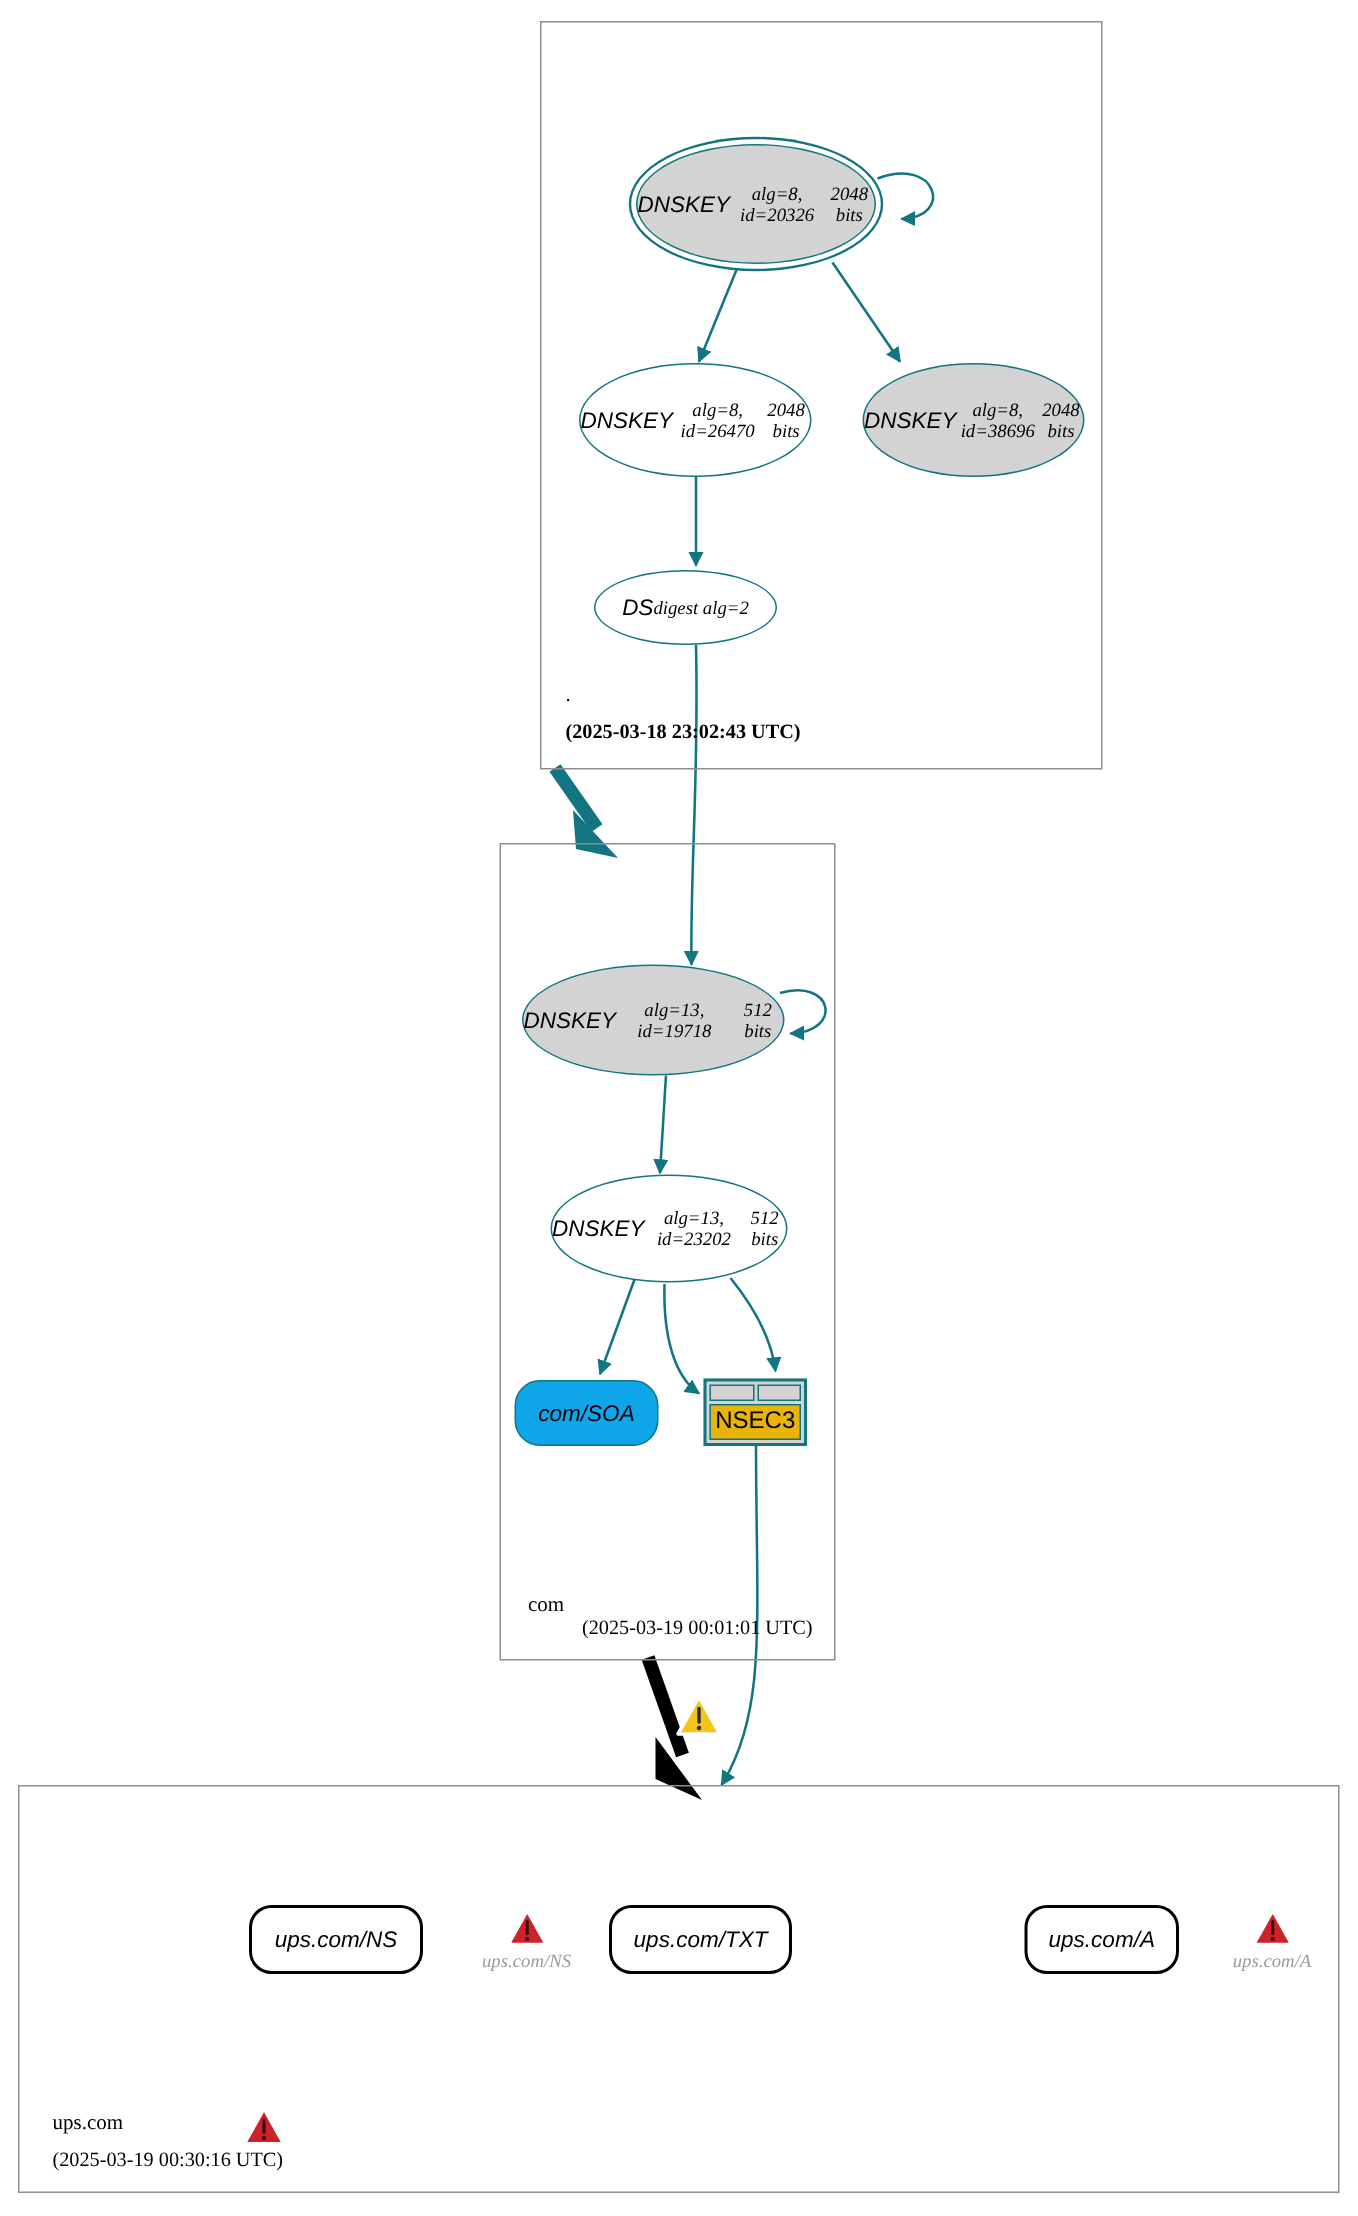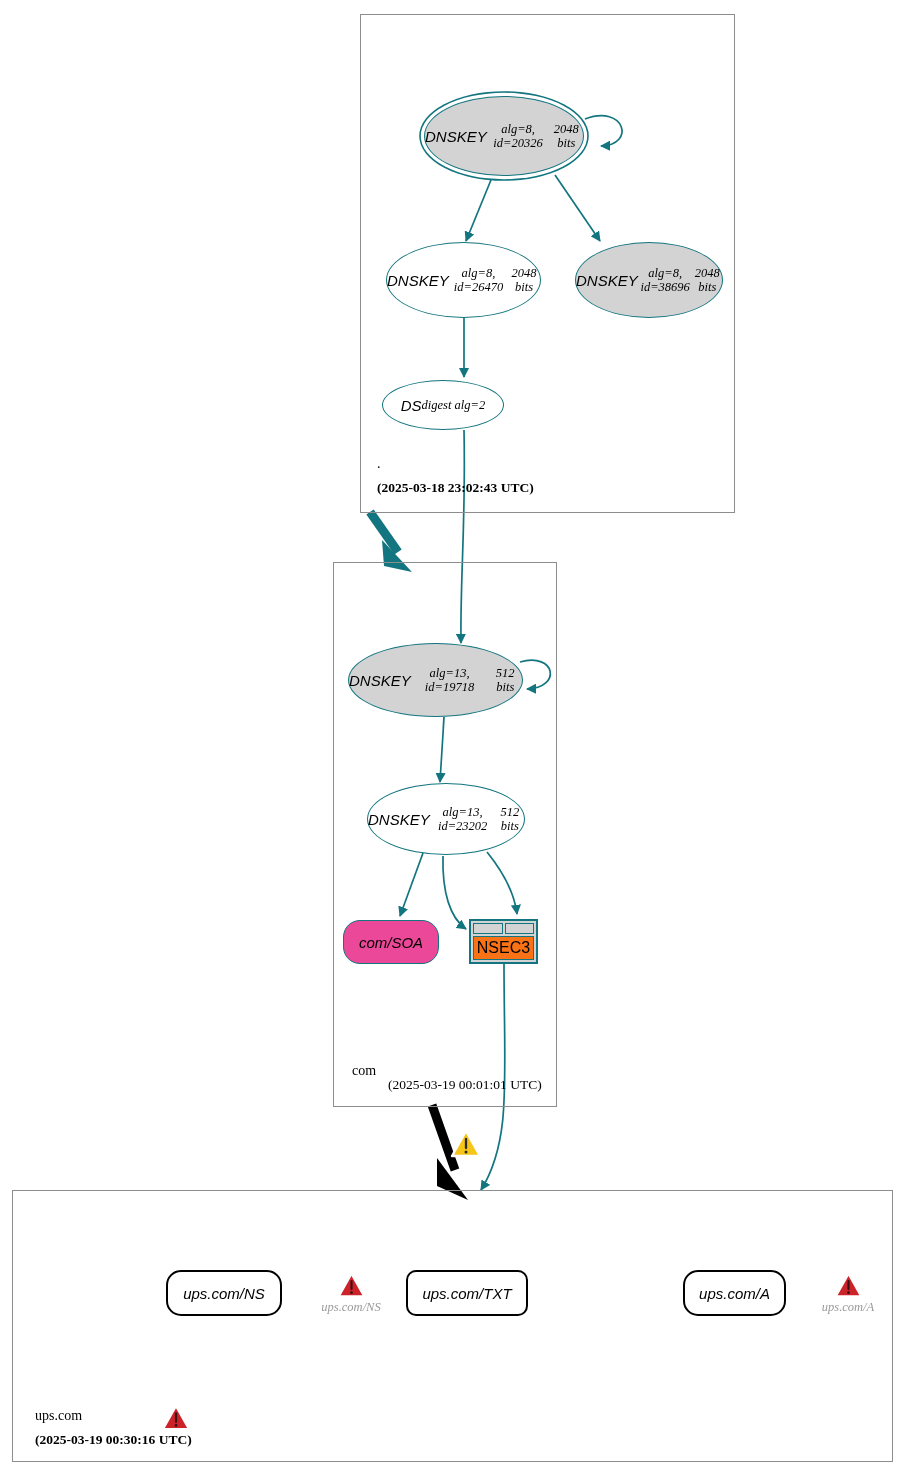--- a/index.html
+++ b/index.html
@@ -73,21 +73,21 @@
     line-height: 17px;
   }
   .n-sub {
     font-family: "Liberation Serif", serif;
     font-size: 12.5px;
     line-height: 14px;
   }
   .rrset-teal {
     border: 1.6px solid #12757f;
     border-radius: 17px;
-    background: #ec4899;
+    background: #0ea5e9;
     font-family: "Liberation Sans", sans-serif;
     font-size: 15px;
   }
   .rrset-black {
     border: 2.2px solid #000000;
     border-radius: 15px;
     background: #ffffff;
     font-family: "Liberation Sans", sans-serif;
     font-size: 15px;
   }
@@ -107,21 +107,21 @@
   }
   .nsec3-head > div {
     flex: 1;
     border: 1px solid #12757f;
     background: #d3d3d3;
     box-sizing: border-box;
   }
   .nsec3-body {
     flex: 1;
     border: 1px solid #12757f;
-    background: #f97316;
+    background: #eab308;
     box-sizing: border-box;
     display: flex;
     align-items: center;
     justify-content: center;
     font-family: "Liberation Sans", sans-serif;
     font-size: 16px;
     color: #000000;
   }
   .warn-node {
     position: absolute;
@@ -199,21 +199,21 @@
     <div class="n-sub">alg=8, id=26470</div>
     <div class="n-sub">2048 bits</div>
   </div>
 
   <div class="node ellipse filled" style="left:575px; top:242px; width:148px; height:76px;">
     <div class="n-title">DNSKEY</div>
     <div class="n-sub">alg=8, id=38696</div>
     <div class="n-sub">2048 bits</div>
   </div>
 
-  <div class="node ellipse" style="left:382px; top:380px; width:122px; height:50px;text-align:center;">
+  <div class="node ellipse" style="left:396px; top:380px; width:122px; height:50px;text-align:center;">
     <div class="n-title">DS</div>
     <div class="n-sub">digest alg=2</div>
   </div>
 
   <div class="zone-box" style="left:333px; top:562px; width:224px; height:545px;"></div>
 
   <div class="zone-label zone-name" style="left:352px; top:1053px;margin-top:10px;">com</div>
   <div class="zone-label zone-time" style="left:352px; top:1077px;margin-left:36px;">(2025-03-19 00:01:01 UTC)</div>
 
   <div class="node ellipse filled" style="left:348px; top:643px; width:175px; height:74px;">
@@ -244,21 +244,21 @@
     <svg class="tri" width="32" height="30" viewBox="0 0 32 30">
       <path d="M16 2 L30 27 L2 27 Z" fill="#f5c518" stroke="#ffffff" stroke-width="2.4" stroke-linejoin="round"></path>
       <path d="M16 10 L16 19" stroke="#2b2b2b" stroke-width="2.3" stroke-linecap="round"></path>
       <circle cx="16" cy="23" r="1.5" fill="#2b2b2b"></circle>
     </svg>
   </div>
 
   <div class="zone-box" style="left:12px; top:1190px; width:881px; height:272px;"></div>
 
   <div class="zone-label zone-name" style="left:35px; top:1408px;">ups.com</div>
-  <div class="zone-label zone-time" style="left:35px; top:1432px;font-weight:bold;">(2025-03-19 00:30:16 UTC)</div>
+  <div class="zone-label zone-time" style="left:35px; top:1432px;">(2025-03-19 00:30:16 UTC)</div>
 
   <div class="warn-node" style="left:160px; top:1404px; width:32px; height:30px;">
     <svg class="tri" width="30" height="28" viewBox="0 0 32 30">
       <path d="M16 2 L30 27 L2 27 Z" fill="#cc2229" stroke="#ffffff" stroke-width="2.4" stroke-linejoin="round"></path>
       <path d="M16 10 L16 19" stroke="#3a1010" stroke-width="2.3" stroke-linecap="round"></path>
       <circle cx="16" cy="23" r="1.5" fill="#3a1010"></circle>
     </svg>
   </div>
 
 
@@ -268,21 +268,21 @@
 
   <div class="warn-node" style="left:305px; top:1272px; width:92px; height:46px;">
     <svg class="tri" width="29" height="27" viewBox="0 0 32 30">
       <path d="M16 2 L30 27 L2 27 Z" fill="#cc2229" stroke="#ffffff" stroke-width="2.4" stroke-linejoin="round"></path>
       <path d="M16 10 L16 19" stroke="#3a1010" stroke-width="2.3" stroke-linecap="round"></path>
       <circle cx="16" cy="23" r="1.5" fill="#3a1010"></circle>
     </svg>
     <div class="warn-label">ups.com/NS</div>
   </div>
 
-  <div class="node rrset-black" style="left:406px; top:1270px; width:122px; height:46px;border-radius:10px;">
+  <div class="node rrset-black" style="left:406px; top:1270px; width:122px; height:46px;">
     <span>ups.com/TXT</span>
   </div>
 
 
   <div class="node rrset-black" style="left:683px; top:1270px; width:103px; height:46px;">
     <span>ups.com/A</span>
   </div>
 
   <div class="warn-node" style="left:808px; top:1272px; width:80px; height:46px;">
     <svg class="tri" width="29" height="27" viewBox="0 0 32 30">

